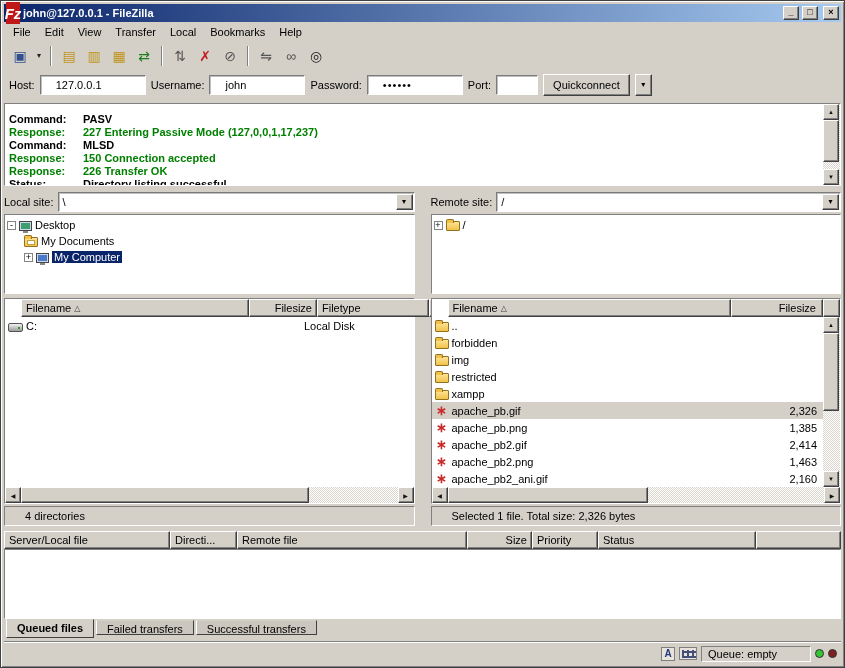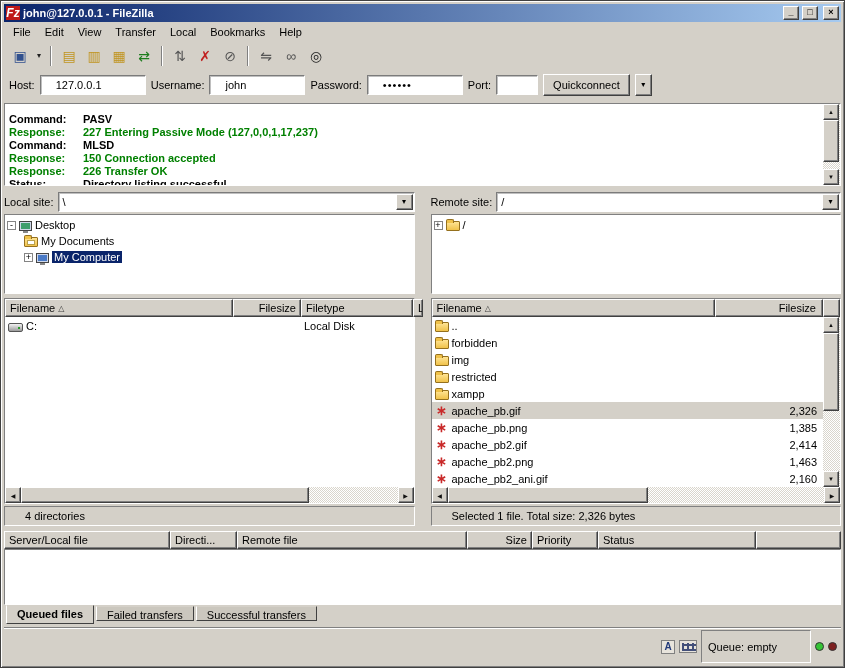--- a/index.html
+++ b/index.html
@@ -18,23 +18,23 @@
     padding: 3px;
     display: flex; flex-direction: column;
   }
   
   .titlebar {
     flex: 0 0 18px; height: 18px;
     background: linear-gradient(90deg, #0a246a, #a6caf0);
     display: flex; align-items: center; gap: 3px; padding: 0 2px;
   }
   .app-icon {
-    width: 14px; height: 14px; flex: 0 0 14px;
+    width: 14px; height: 22px; flex: 0 0 14px;
     background: #bf1818; color: #fff;
-    font-size: 12px; font-weight: bold; font-style: italic;
+    font-size: 15px; font-weight: bold; font-style: italic;
     display: flex; align-items: center; justify-content: center;
   }
   .title-text { flex: 1; color: #fff; font-weight: bold; white-space: nowrap; overflow: hidden; }
   .winbtn {
     width: 16px; height: 14px; flex: 0 0 16px;
     background: #d4d0c8;
     border: 1px solid; border-color: #fff #404040 #404040 #fff;
     box-shadow: inset -1px -1px 0 #808080;
     font-size: 9px; font-weight: bold; line-height: 11px; text-align: center;
   }
@@ -134,21 +134,21 @@
     border: 1px solid #848484; background: #fff;
     font-size: 9px; line-height: 7px; text-align: center;
   }
   .tsel { background: #0a246a; color: #fff; padding: 0 2px; }
   
   .listbox {
     flex: 1; margin-top: 4px; min-height: 0;
     border: 1px solid; border-color: #808080 #fff #fff #808080;
     background: #fff; display: flex; flex-direction: column;
   }
-  .list-header { flex: 0 0 18px; display: flex; }
+  .list-header { flex: 0 0 18px; display: flex; padding-left: 16px; }
   .hcell {
     background: #d4d0c8;
     border: 1px solid; border-color: #fff #404040 #404040 #fff;
     box-shadow: inset -1px -1px 0 #808080;
     padding: 0 4px; display: flex; align-items: center; gap: 3px;
     white-space: nowrap; overflow: hidden;
   }
   .hcell.right { justify-content: flex-end; }
   .sort { font-size: 8px; color: #404040; }
   .list-body { flex: 1; display: flex; min-height: 0; }
@@ -212,21 +212,21 @@
     display: flex; align-items: center; gap: 4px; padding: 2px 4px 1px;
   }
   .sb-icon-a { width: 14px; height: 14px; border: 1px solid #808080; background: #e8e4dc; font-weight: bold; font-size: 10px; color: #223a7a; display: flex; align-items: center; justify-content: center; }
   .sb-icon-keypad {
     width: 18px; height: 13px; border: 1px solid #808080; background: #e8e4dc;
     background-image: repeating-linear-gradient(90deg, #44507a 0 2px, transparent 2px 5px),
                       repeating-linear-gradient(0deg, #44507a 0 2px, transparent 2px 5px);
     background-size: 14px 8px; background-position: 2px 2px; background-repeat: no-repeat;
   }
   .sb-panel {
-    height: 33px; min-width: 110px;
+    height: 16px; min-width: 110px;
     border: 1px solid; border-color: #808080 #fff #fff #808080;
     display: flex; align-items: center; padding: 0 6px;
   }
   .led { width: 9px; height: 9px; border-radius: 50%; border: 1px solid #333; }
   .led.green { background: #35c435; }
   .led.red { background: #7d2020; }
 </style>
 </head>
 <body>
 

